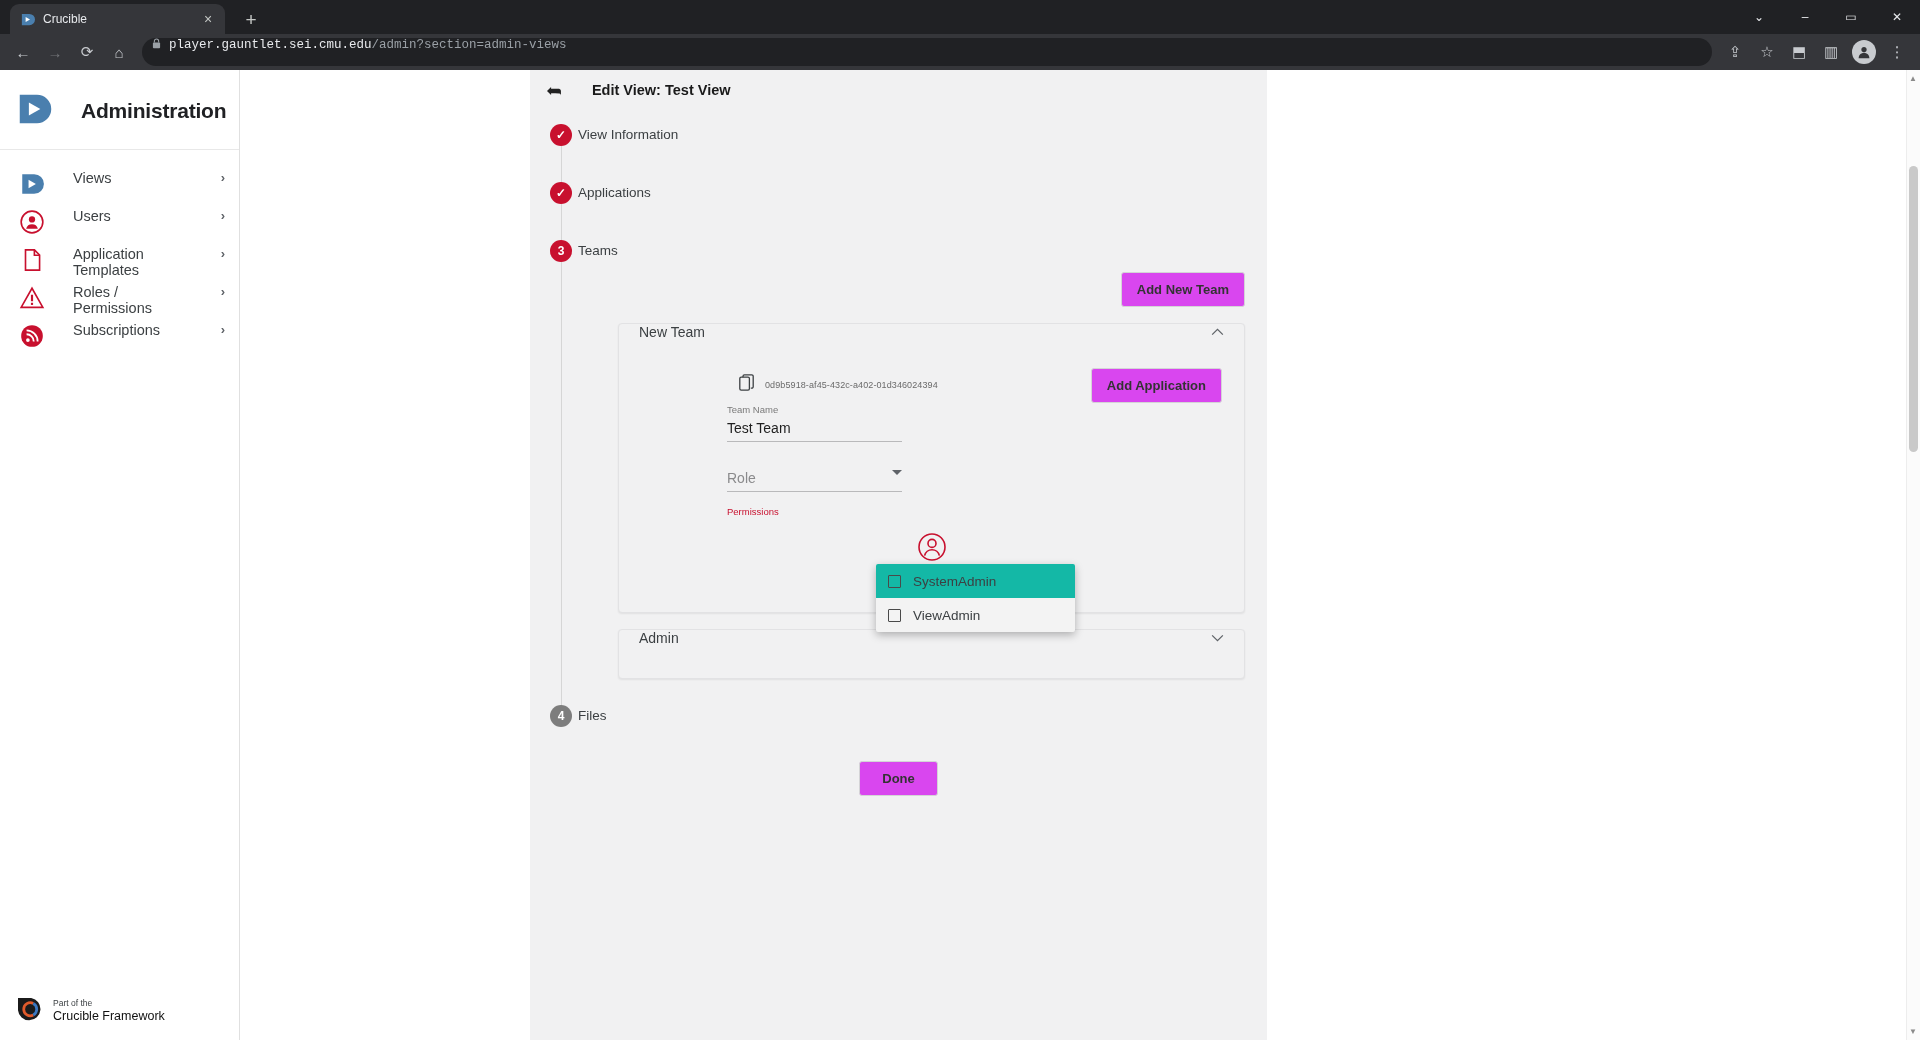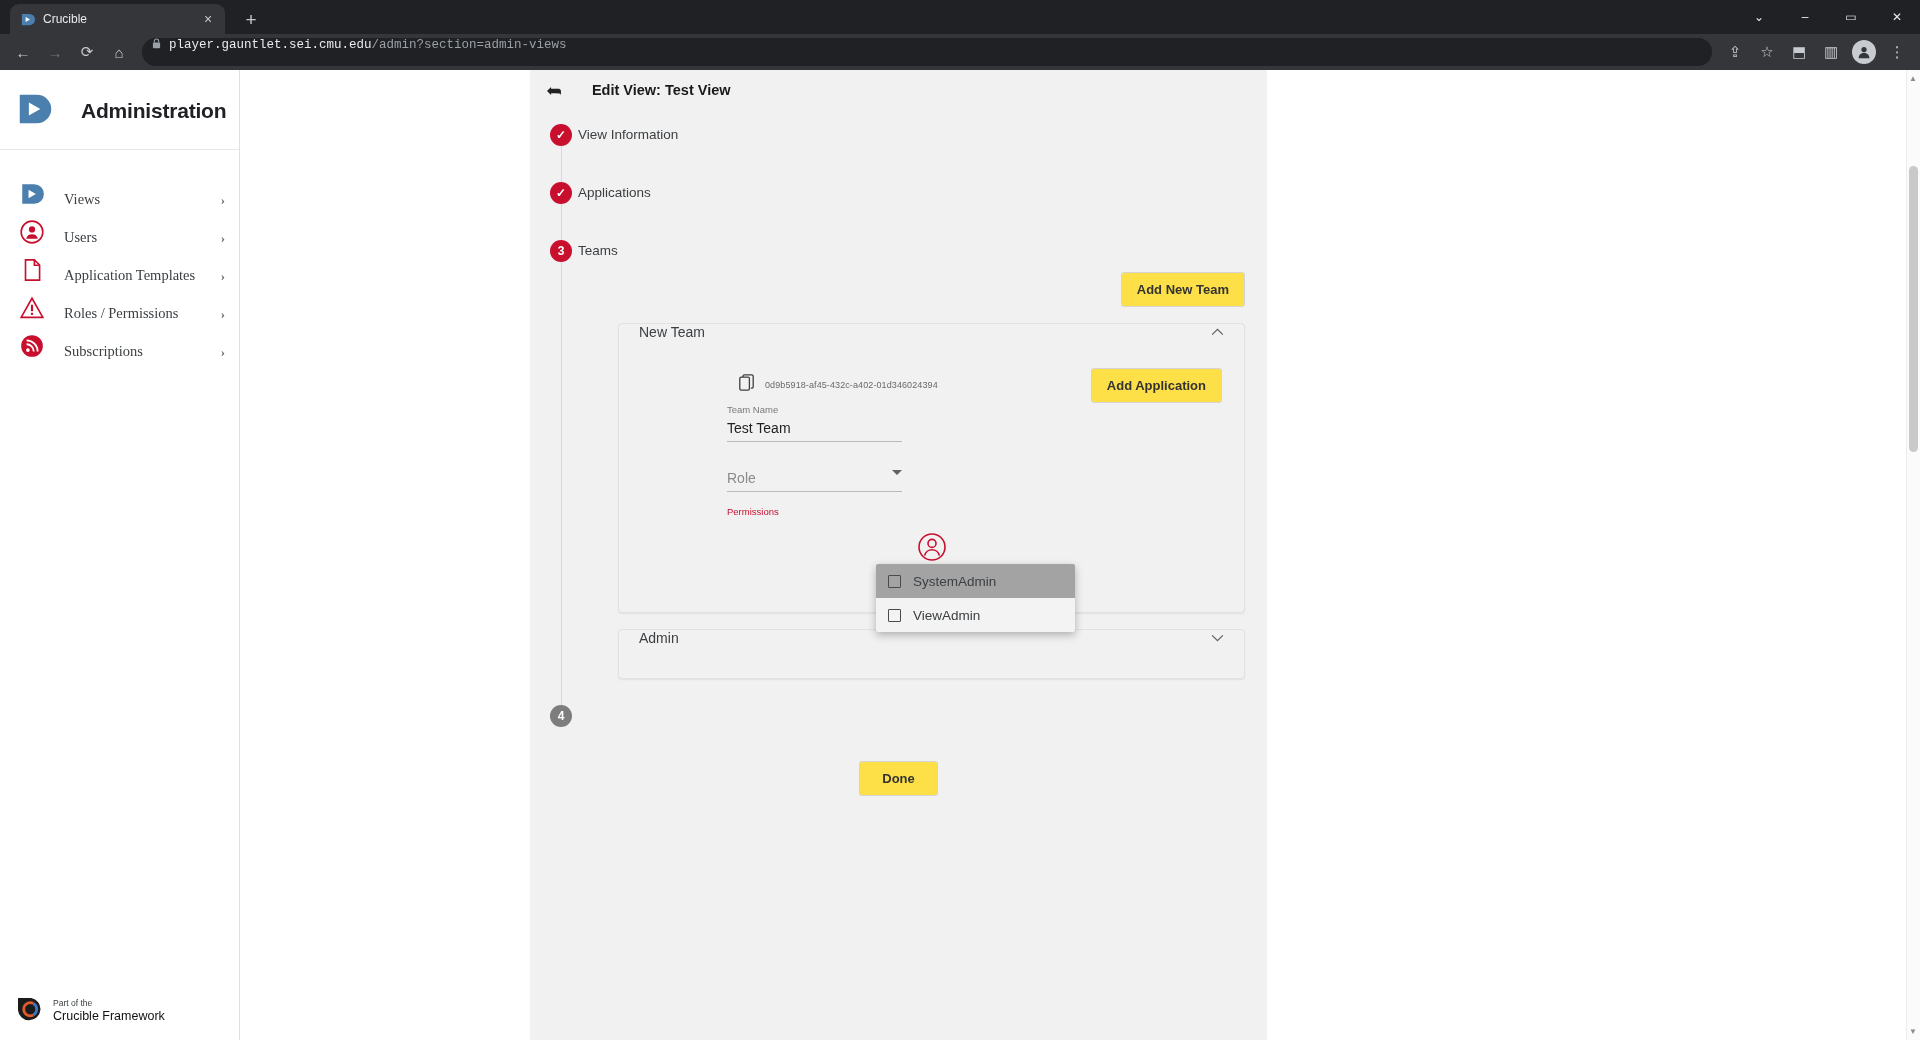--- a/index.html
+++ b/index.html
@@ -36,21 +36,21 @@
   .tb-right { display: flex; align-items: center; gap: 2px; }
   .avatar-btn { width: 24px; height: 24px; border-radius: 50%; background: #c8cbcf; display: flex; align-items: center; justify-content: center; color: #35363a; font-size: 13px; margin: 0 4px;}
 
   .viewport { flex: 1; background: #ffffff; display: flex; position: relative; overflow: hidden; }
 
   
   .sidebar { width: 240px; background: #fff; border-right: 1px solid #e0e0e0; display: flex; flex-direction: column; flex: 0 0 240px; }
   .sb-header { height: 62px; display: flex; align-items: center; gap: 29px; padding: 0 16px; border-bottom: 1px solid #e8e8e8; margin-top: 18px; padding-bottom: 16px; }
   .sb-title { font-size: 21px; font-weight: 700; color: #202124; letter-spacing: -0.2px; }
   .sb-nav { padding-top: 20px; }
-  .sb-item { height: 38px; display: flex; align-items: flex-end; padding: 0 14px 0 18px; gap: 18px; cursor: pointer; font-family: Liberation Serif, serif; }
+  .sb-item { height: 38px; display: flex; align-items: flex-start; padding: 0 14px 0 18px; gap: 27px; cursor: pointer; }
   .sb-icon { width: 28px; height: 28px; display: flex; align-items: center; justify-content: center; flex: 0 0 28px; }
   .sb-label { flex: 1; font-size: 14.5px; color: #3c4043; }
   .chev { color: #5f6368; font-size: 13px; font-weight: 600; }
   .sb-footer { margin-top: auto; padding: 0 0 12px 14px; display: flex; align-items: center; gap: 9px; }
   .sb-foot-text small { display: block; font-size: 8.5px; color: #3c4043; line-height: 1.3; }
   .sb-foot-text strong { display: block; font-size: 12.5px; color: #111; font-weight: 400; line-height: 1.25; }
 
   
   .content-wrap { flex: 1; position: relative; background: #ffffff; overflow: hidden; }
   .page { position: absolute; left: 290px; top: 0; width: 737px; min-height: 1000px; background: #f1f1f2; }
@@ -66,21 +66,21 @@
   }
   .step-bullet.done { background: #c8102e; }
   .step-bullet.active { background: #c8102e; }
   .step-bullet.todo { background: #7d7d7d; }
   .step-line { position: absolute; left: 30.5px; top: 22px; bottom: -4px; width: 1px; background: #d6d6d6; }
   .step-label { font-size: 13.5px; color: #3c4043; line-height: 22px; }
   .step-body { padding: 10px 0 26px 0; }
 
   .row-right { display: flex; justify-content: flex-end; padding-right: 22px; }
   .btn {
-    background: #fde047; border: 1px solid #d4d4d6; border-radius: 3px;
+    background: #d946ef; border: 1px solid #d4d4d6; border-radius: 3px;
     font-size: 13px; color: #333; padding: 9px 15px; cursor: pointer; font-family: inherit;
   }
   .btn-strong { font-weight: 700; }
 
   .panel { margin: 16px 22px 0 40px; background: #f1f1f2; border: 1px solid #e2e2e4; border-radius: 4px; box-shadow: 0 1px 2px rgba(0,0,0,.07); }
   .panel-head { height: 44px; display: flex; align-items: flex-start; padding: 0 20px; cursor: pointer; }
   .panel-head-title { flex: 1; font-size: 14px; color: #3c4043; }
   .panel-chev { color: #5f6368; font-size: 13px; }
   .panel-body { padding: 0 20px 22px 20px; }
 
@@ -100,21 +100,21 @@
 
   .users-block { display: flex; flex-direction: column; align-items: center; margin-top: 14px; gap: 8px; }
   .users-caption { font-size: 13px; color: #3c4043; }
 
   
   .dropdown {
     position: absolute; left: 636px; top: 494px; width: 199px;
     background: #f3f3f3; box-shadow: 0 3px 8px rgba(0,0,0,.28); border-radius: 2px; z-index: 50; overflow: hidden;
   }
   .dd-option { height: 34px; display: flex; align-items: center; gap: 12px; padding: 0 12px; cursor: pointer; font-size: 13.5px; color: #3c4043; }
-  .dd-option.hl { background: #a3a3a3; }
+  .dd-option.hl { background: #14b8a6; }
   .dd-check { width: 13px; height: 13px; border: 1.6px solid #4a4a4a; border-radius: 1px; flex: 0 0 13px; }
 
   .done-row { display: flex; justify-content: center; padding: 26px 0 30px 0; }
 
   
   .pg-scroll { position: absolute; right: 0; top: 0; width: 14px; height: 100%; background: #fbfbfb; border-left: 1px solid #ededed;}
   .pg-thumb { position: absolute; right: 2px; top: 96px; width: 9px; height: 286px; background: #c9c9c9; border-radius: 5px; }
   .pg-arrow { position: absolute; right: 2px; width: 10px; text-align: center; font-size: 8px; color: #8a8a8a; }
 </style>
 </head>
@@ -358,20 +358,21 @@
                         <path d="M1 1.5 L7 7.5 L13 1.5" fill="none" stroke="#5f6368" stroke-width="1.4"></path>
                       </svg>
                   </span>
                 </div>
               </div>
             </div>
           </div>
 
           <div class="step">
             <span class="step-bullet todo">4</span>
+            <div class="step-label">Files</div>
           </div>
         </div>
 
         <div class="done-row">
           <button class="btn btn-strong" style="padding:9px 22px;">Done</button>
         </div>
       </div>
 
       <div class="dropdown">
         <div class="dd-option hl">

